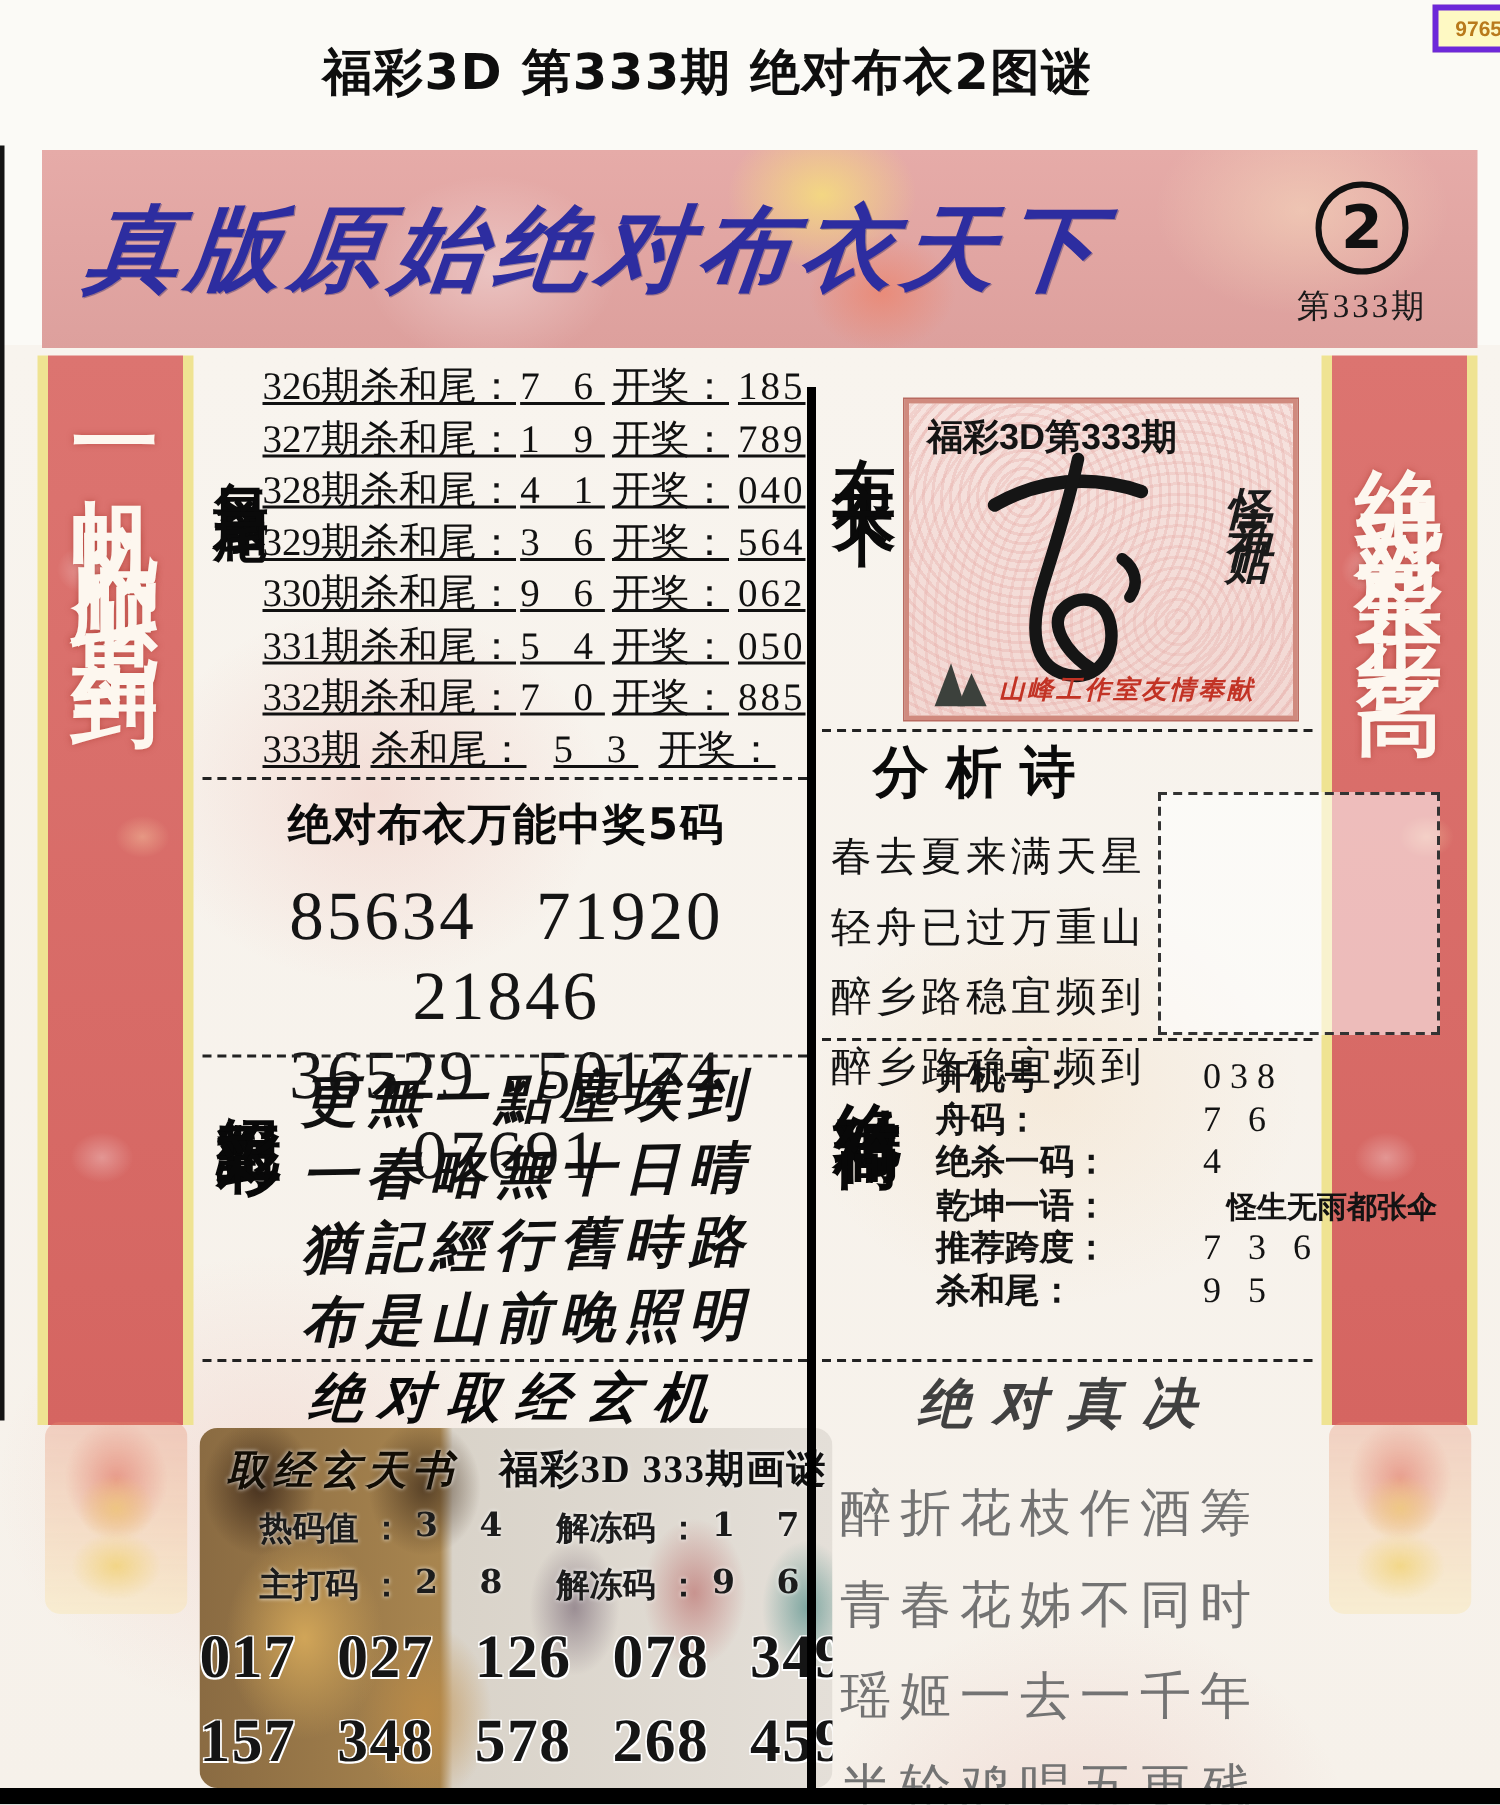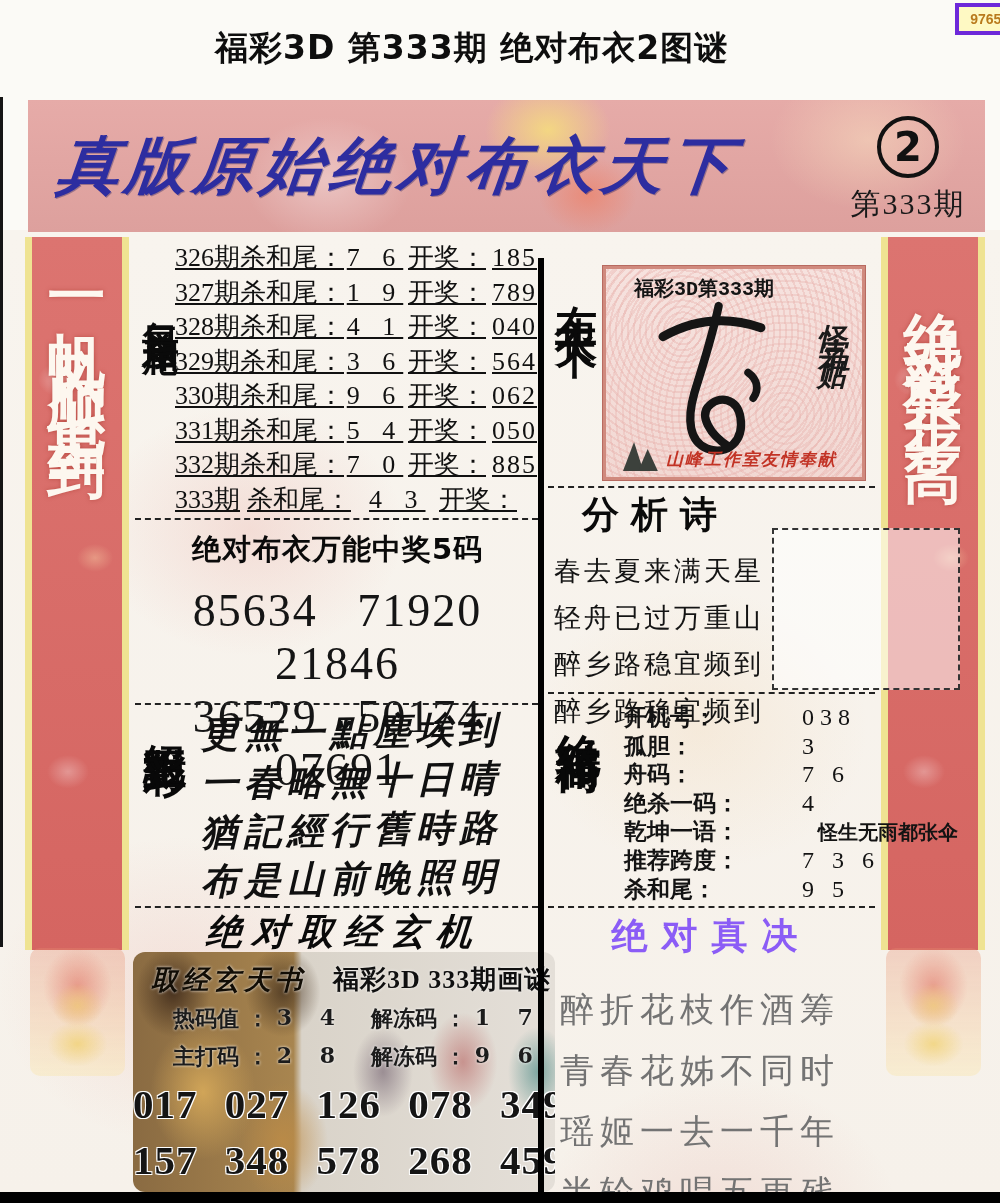--- a/index.html
+++ b/index.html
@@ -53,21 +53,21 @@
     color:#2d2da0;letter-spacing:6px;transform:skewX(-6deg);
     text-shadow:1px 1px 0 rgba(20,20,90,.35);white-space:nowrap;
   }
   .banner-right{width:140px;display:flex;flex-direction:column;align-items:center;margin-top:8px;}
   .banner-circle{
     width:54px;height:54px;border:4px solid #111;border-radius:50%;
     display:flex;align-items:center;justify-content:center;
     font-family:"DejaVu Sans",sans-serif;font-size:40px;font-weight:bold;color:#111;
     background:transparent;
   }
-  .banner-issue{margin-top:6px;font-size:30px;color:#1a1a1a;letter-spacing:2px;}
+  .banner-issue{margin-top:6px;font-size:22px;color:#1a1a1a;letter-spacing:2px;}
 
   
   .couplet{
     top:237px;width:104px;height:713px;z-index:1;
     background:
       radial-gradient(30px 24px at 30% 20%, rgba(255,255,255,.35), transparent 70%),
       radial-gradient(26px 20px at 70% 45%, rgba(255,230,180,.35), transparent 70%),
       radial-gradient(30px 24px at 40% 75%, rgba(255,255,255,.30), transparent 70%),
       linear-gradient(#dc7470,#d56561);
     border-left:7px solid #efe392;border-right:7px solid #efe392;
@@ -193,22 +193,22 @@
   }
   .guai-box{
     left:603px;top:266px;width:262px;height:214px;z-index:2;box-sizing:border-box;
     border:3px solid #d08a7e;outline:1px solid #b86a60;
     background:
       repeating-radial-gradient(circle at 30% 30%, rgba(230,170,165,.35) 0 2px, rgba(255,255,255,0) 2px 6px),
       repeating-radial-gradient(circle at 70% 70%, rgba(230,170,165,.3) 0 2px, rgba(255,255,255,0) 2px 7px),
       linear-gradient(#f6e2de,#f2d8d3);
   }
   .guai-header{
-    position:absolute;left:28px;top:6px;
-    font-family:Liberation Mono, monospace;font-size:20px;font-weight:bold;color:#141414;
+    position:absolute;left:12px;top:6px;
+    font-family:Liberation Sans, sans-serif;font-size:24px;font-weight:bold;color:#141414;
   }
   .guai-glyph{position:absolute;left:40px;top:28px;}
   .guai-vert{
     position:absolute;right:10px;top:32px;
     writing-mode:vertical-rl;text-orientation:upright;
     font-family:"DejaVu Serif",serif;font-size:29px;font-weight:bold;font-style:italic;
     letter-spacing:12px;color:#1a1a1a;
   }
   .guai-studio{
     position:absolute;left:14px;bottom:6px;display:flex;align-items:flex-end;
@@ -240,21 +240,21 @@
   .jingjian-items{position:absolute;left:76px;top:6px;width:250px;}
   .kv{display:flex;align-items:baseline;height:28.6px;white-space:nowrap;}
   .kv .k{font-family:"DejaVu Sans",sans-serif;font-size:23px;font-weight:bold;min-width:118px;color:#131313;}
   .kv .v{font-size:24px;letter-spacing:6px;margin-left:16px;color:#131313;padding-left:44px;}
   .kv.wide .k{min-width:148px;}
   .kv.wide .v{font-size:20px;letter-spacing:0;margin-left:2px;font-family:"DejaVu Sans",sans-serif;font-weight:bold;}
 
   .zhenjue{left:548px;top:912px;width:327px;z-index:2;}
   .zhenjue-title{
     text-align:center;font-family:"DejaVu Sans",sans-serif;font-size:36px;font-weight:bold;
-    letter-spacing:14px;color:#8b5cf6;white-space:nowrap;
+    letter-spacing:14px;color:#404040;white-space:nowrap;font-style:italic;
   }
   .zhenjue-lines{margin-top:18px;margin-left:12px;}
   .zhenjue-lines div{font-size:34px;line-height:61px;letter-spacing:6px;color:#737373;white-space:nowrap;}
 
   .dash-l1{left:135px;top:518px;width:403px;}
   .dash-l2{left:135px;top:703px;width:403px;}
   .dash-l3{left:135px;top:906px;width:403px;}
   .dash-r1{left:548px;top:486px;width:327px;}
   .dash-r2{left:548px;top:692px;width:327px;}
   .dash-r3{left:548px;top:906px;width:327px;border-top-style:dashed;}
@@ -335,21 +335,21 @@
       <div class="drow">
         <span class="issue">332期</span>
           <span class="klabel">杀和尾：</span>
           <span class="kval">7 0</span>
           <span class="olabel">开奖：</span>
           <span class="oval">885</span>
       </div>
       <div class="drow">
         <span class="issue">333期</span>
           <span class="klabel">杀和尾：</span>
-          <span class="kval">4 3</span>
+          <span class="kval">5 3</span>
           <span class="olabel">开奖：</span>
           <span class="oval"></span>
       </div>
     </div>
   </div>
 
   <div class="abs dashed-h dash-l1"></div>
 
   <div class="abs five">
     <div class="five-title">绝对布衣万能中奖5码</div>
@@ -433,24 +433,20 @@
   <div class="abs dashed-h dash-r2"></div>
 
   <div class="abs jingjian">
     <div class="jingjian-label">绝对精简</div>
     <div class="jingjian-items">
       <div class="kv">
         <span class="k">开机号：</span>
           <span class="v">038</span>
       </div>
       <div class="kv">
-        <span class="k">孤胆：</span>
-          <span class="v">3</span>
-      </div>
-      <div class="kv">
         <span class="k">舟码：</span>
           <span class="v">7 6</span>
       </div>
       <div class="kv">
         <span class="k">绝杀一码：</span>
           <span class="v">4</span>
       </div>
       <div class="kv wide">
         <span class="k">乾坤一语：</span>
           <span class="v">怪生无雨都张伞</span>

